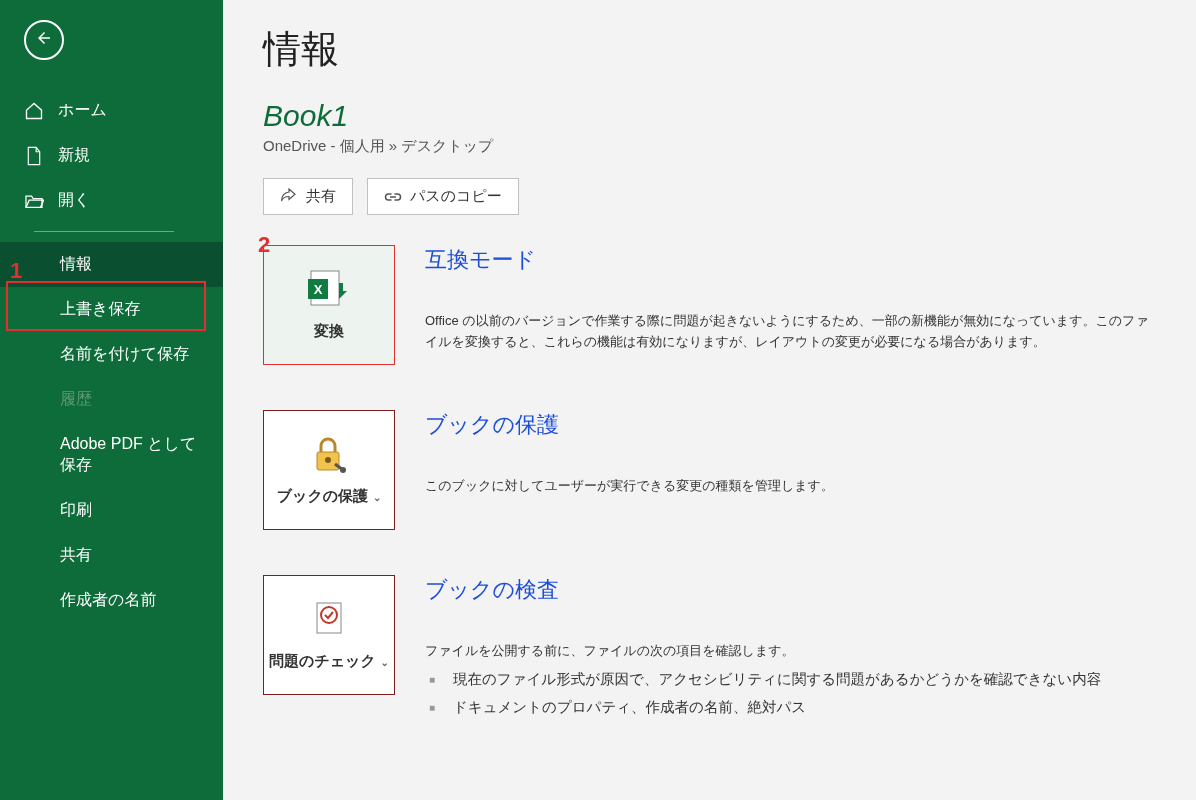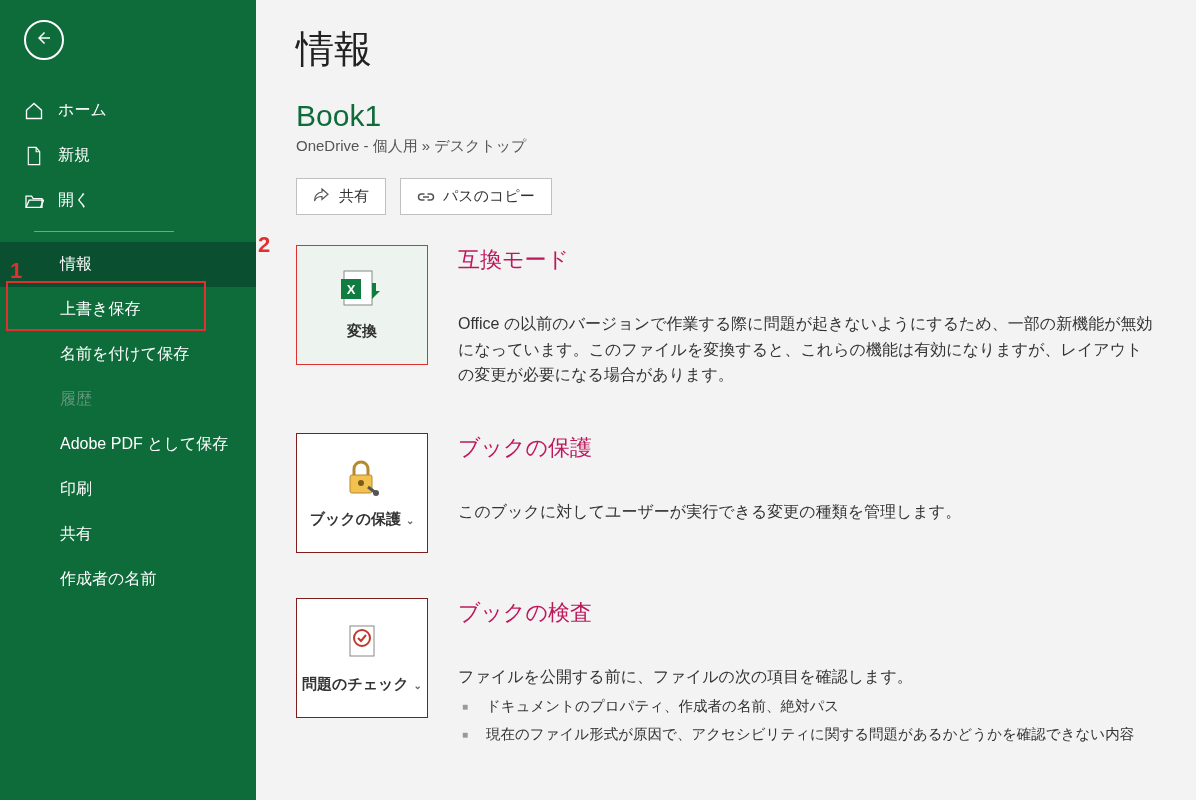--- a/index.html
+++ b/index.html
@@ -6,21 +6,21 @@
     body {
       font-family: "Yu Gothic UI", "Meiryo", sans-serif;
       background: #f3f3f3;
       width: 1196px;
       height: 800px;
       overflow: hidden;
       display: flex;
       position: relative;
     }
     .sidebar {
-      width: 256px;
+      width: 223px;
       background: #0e6b3a;
       color: white;
       display: flex;
       flex-direction: column;
       padding-top: 20px;
       position: relative;
     }
     .back-btn {
       width: 40px;
       height: 40px;
@@ -67,20 +67,21 @@
       font-size: 38px;
       font-weight: 400;
       color: #222;
       margin-bottom: 24px;
     }
     .doc-title {
       font-size: 30px;
       color: #0e6b3a;
       font-weight: 400;
       margin-bottom: 4px;
+      font-style: italic;
     }
     .breadcrumb {
       font-size: 15px;
       color: #555;
       margin-bottom: 22px;
     }
     .action-buttons {
       display: flex;
       gap: 14px;
       margin-bottom: 30px;
@@ -122,26 +123,26 @@
       font-size: 15px;
       font-weight: bold;
       color: #333;
       text-align: center;
       line-height: 1.3;
     }
     .dropdown-caret { font-size: 10px; color: #666; margin-left: 2px;}
     .section-content { flex: 1; }
     .section-title {
       font-size: 22px;
-      color: #be185d;
+      color: #1d4ed8;
       font-weight: 400;
       margin-bottom: 6px;
     }
     .section-desc {
-      font-size: 16px;
+      font-size: 13px;
       color: #333;
       line-height: 1.6;
       margin-top: 36px;
     }
     .check-list {
       list-style: none;
       margin-top: 4px;
     }
     .check-list li {
       font-size: 14.5px;
@@ -315,18 +316,18 @@
         </svg>
       </span>
       <div class="section-btn-label">
         <span>問題のチェック</span><span class="dropdown-caret"> ⌄</span>
       </div>
     </div>
     <div class="section-content">
       <div class="section-title">ブックの検査</div>
       <div class="section-desc">ファイルを公開する前に、ファイルの次の項目を確認します。</div>
       <ul class="check-list">
+        <li>現在のファイル形式が原因で、アクセシビリティに関する問題があるかどうかを確認できない内容</li>
         <li>ドキュメントのプロパティ、作成者の名前、絶対パス</li>
-        <li>現在のファイル形式が原因で、アクセシビリティに関する問題があるかどうかを確認できない内容</li>
       </ul>
     </div>
   </div>
 </div>
 
 </body></html>

